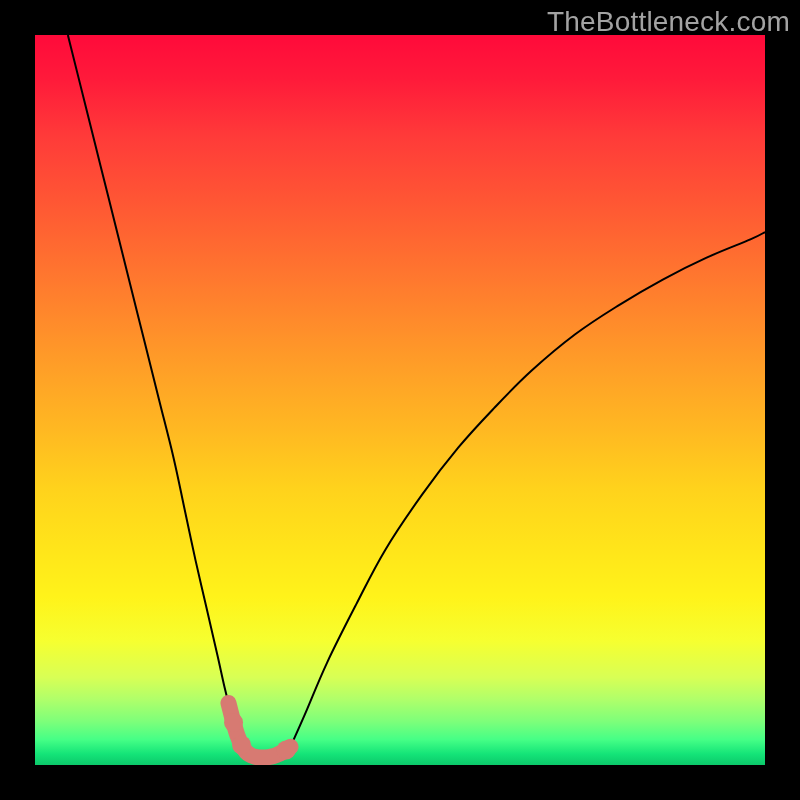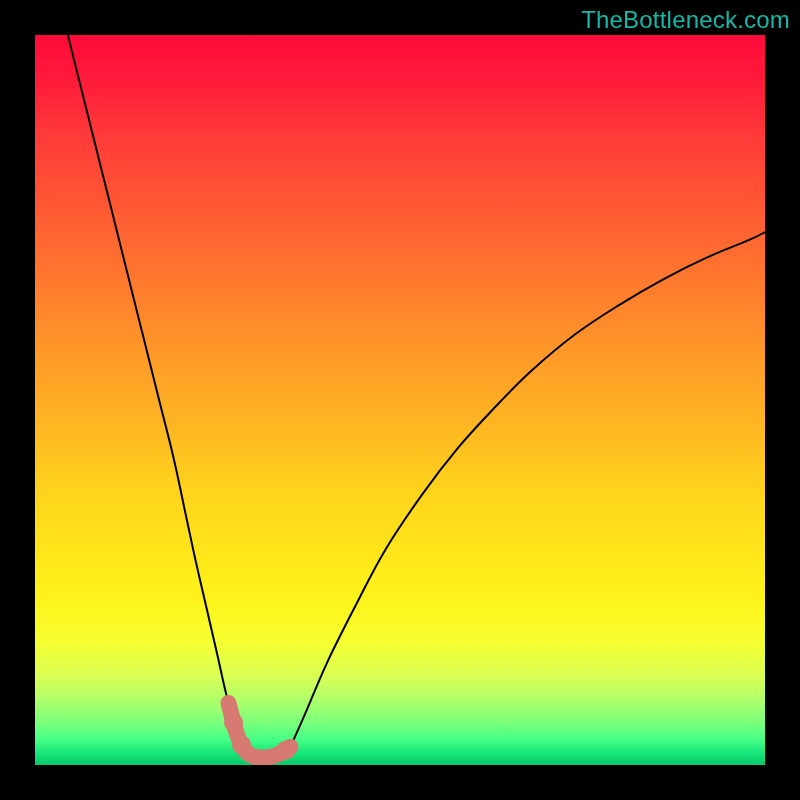--- a/index.html
+++ b/index.html
@@ -51,22 +51,22 @@
   }
   .svg-layer {
     position: absolute;
     left: 0; top: 0;
     width: 730px; height: 730px;
   }
   .watermark {
     position: absolute;
     top: 6px;
     right: 10px;
-    color: #14b8a6;
-    font-size: 24px;
+    color: #a3a3a3;
+    font-size: 28px;
     letter-spacing: 0.2px;
     font-weight: 500;
   }
   .curve {
     fill: none;
     stroke: #000;
     stroke-width: 2;
   }
   .marker-stroke {
     fill: none;

